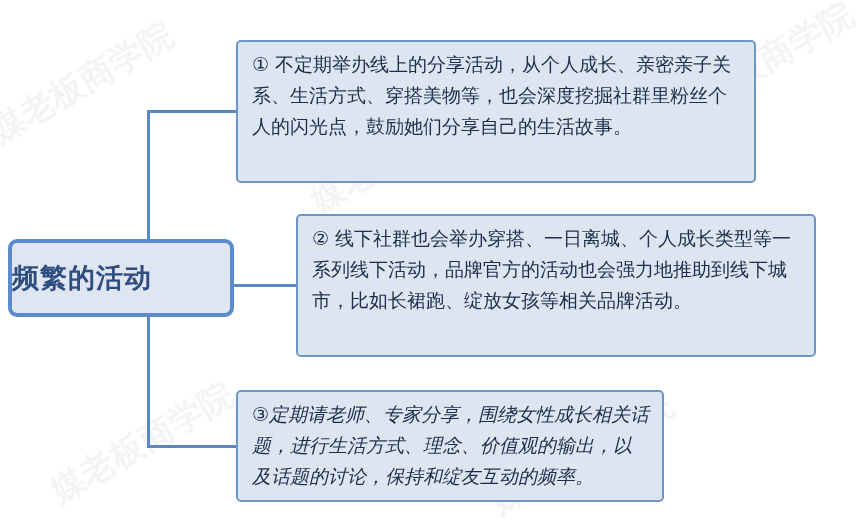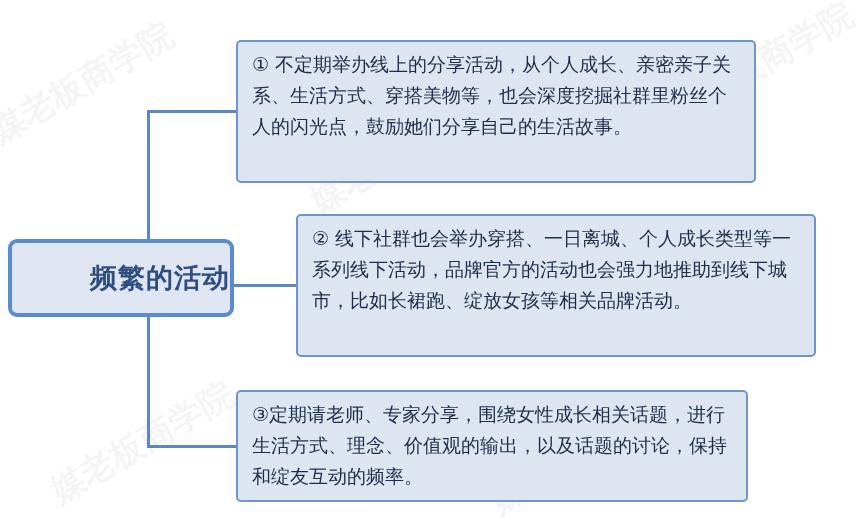--- a/index.html
+++ b/index.html
@@ -1,19 +1,19 @@
 <!DOCTYPE html>
 <html><head>
 <meta charset="utf-8">
 <style>
   html,body{margin:0;padding:0;}
   body{width:860px;height:524px;background:#ffffff;position:relative;overflow:hidden;font-family:"DejaVu Sans","Liberation Sans",sans-serif;}
   .wm{position:absolute;color:rgba(150,150,150,0.10);font-size:34px;font-weight:bold;transform:rotate(-30deg);white-space:nowrap;pointer-events:none;}
   .line{position:absolute;background:#5b87c5;}
-  .central{position:absolute;left:8px;top:239px;width:226px;height:78px;box-sizing:border-box;border:4px solid #5a8ccd;border-radius:9px;background:#dfe6f2;display:flex;align-items:center;justify-content:flex-end;}
+  .central{position:absolute;left:8px;top:239px;width:226px;height:78px;box-sizing:border-box;border:4px solid #5a8ccd;border-radius:9px;background:#dfe6f2;display:flex;align-items:center;justify-content:flex-start;}
   .central span{font-size:27px;font-weight:bold;color:#2e4e80;letter-spacing:1px;}
   .topic{position:absolute;box-sizing:border-box;border:2px solid #6f95c8;border-radius:5px;background:#dde5f1;padding:7px 12px 0 14px;color:#1d2e4a;font-size:19px;line-height:31px;}
 </style>
 </head>
 <body>
 
 <div class="wm" style="left:-20px;top:60px;">媒老板商学院</div>
 <div class="wm" style="left:300px;top:130px;">媒老板商学院</div>
 <div class="wm" style="left:40px;top:420px;">媒老板商学院</div>
 <div class="wm" style="left:480px;top:430px;">媒老板商学院</div>
@@ -29,15 +29,15 @@
 </div>
 
 <div class="topic" style="left:236px;top:40px;width:520px;height:143px;">
   <span>① 不定期举办线上的分享活动，从个人成长、亲密亲子关系、生活方式、穿搭美物等，也会深度挖掘社群里粉丝个人的闪光点，鼓励她们分享自己的生活故事。</span>
 </div>
 
 <div class="topic" style="left:296px;top:214px;width:520px;height:143px;">
   <span>② 线下社群也会举办穿搭、一日离城、个人成长类型等一系列线下活动，品牌官方的活动也会强力地推助到线下城市，比如长裙跑、绽放女孩等相关品牌活动。</span>
 </div>
 
-<div class="topic" style="left:236px;top:390px;width:512px;height:112px;">
+<div class="topic" style="left:236px;top:390px;width:428px;height:112px;font-style:italic;">
   <span>③定期请老师、专家分享，围绕女性成长相关话题，进行生活方式、理念、价值观的输出，以及话题的讨论，保持和绽友互动的频率。</span>
 </div>
 
 </body></html>

